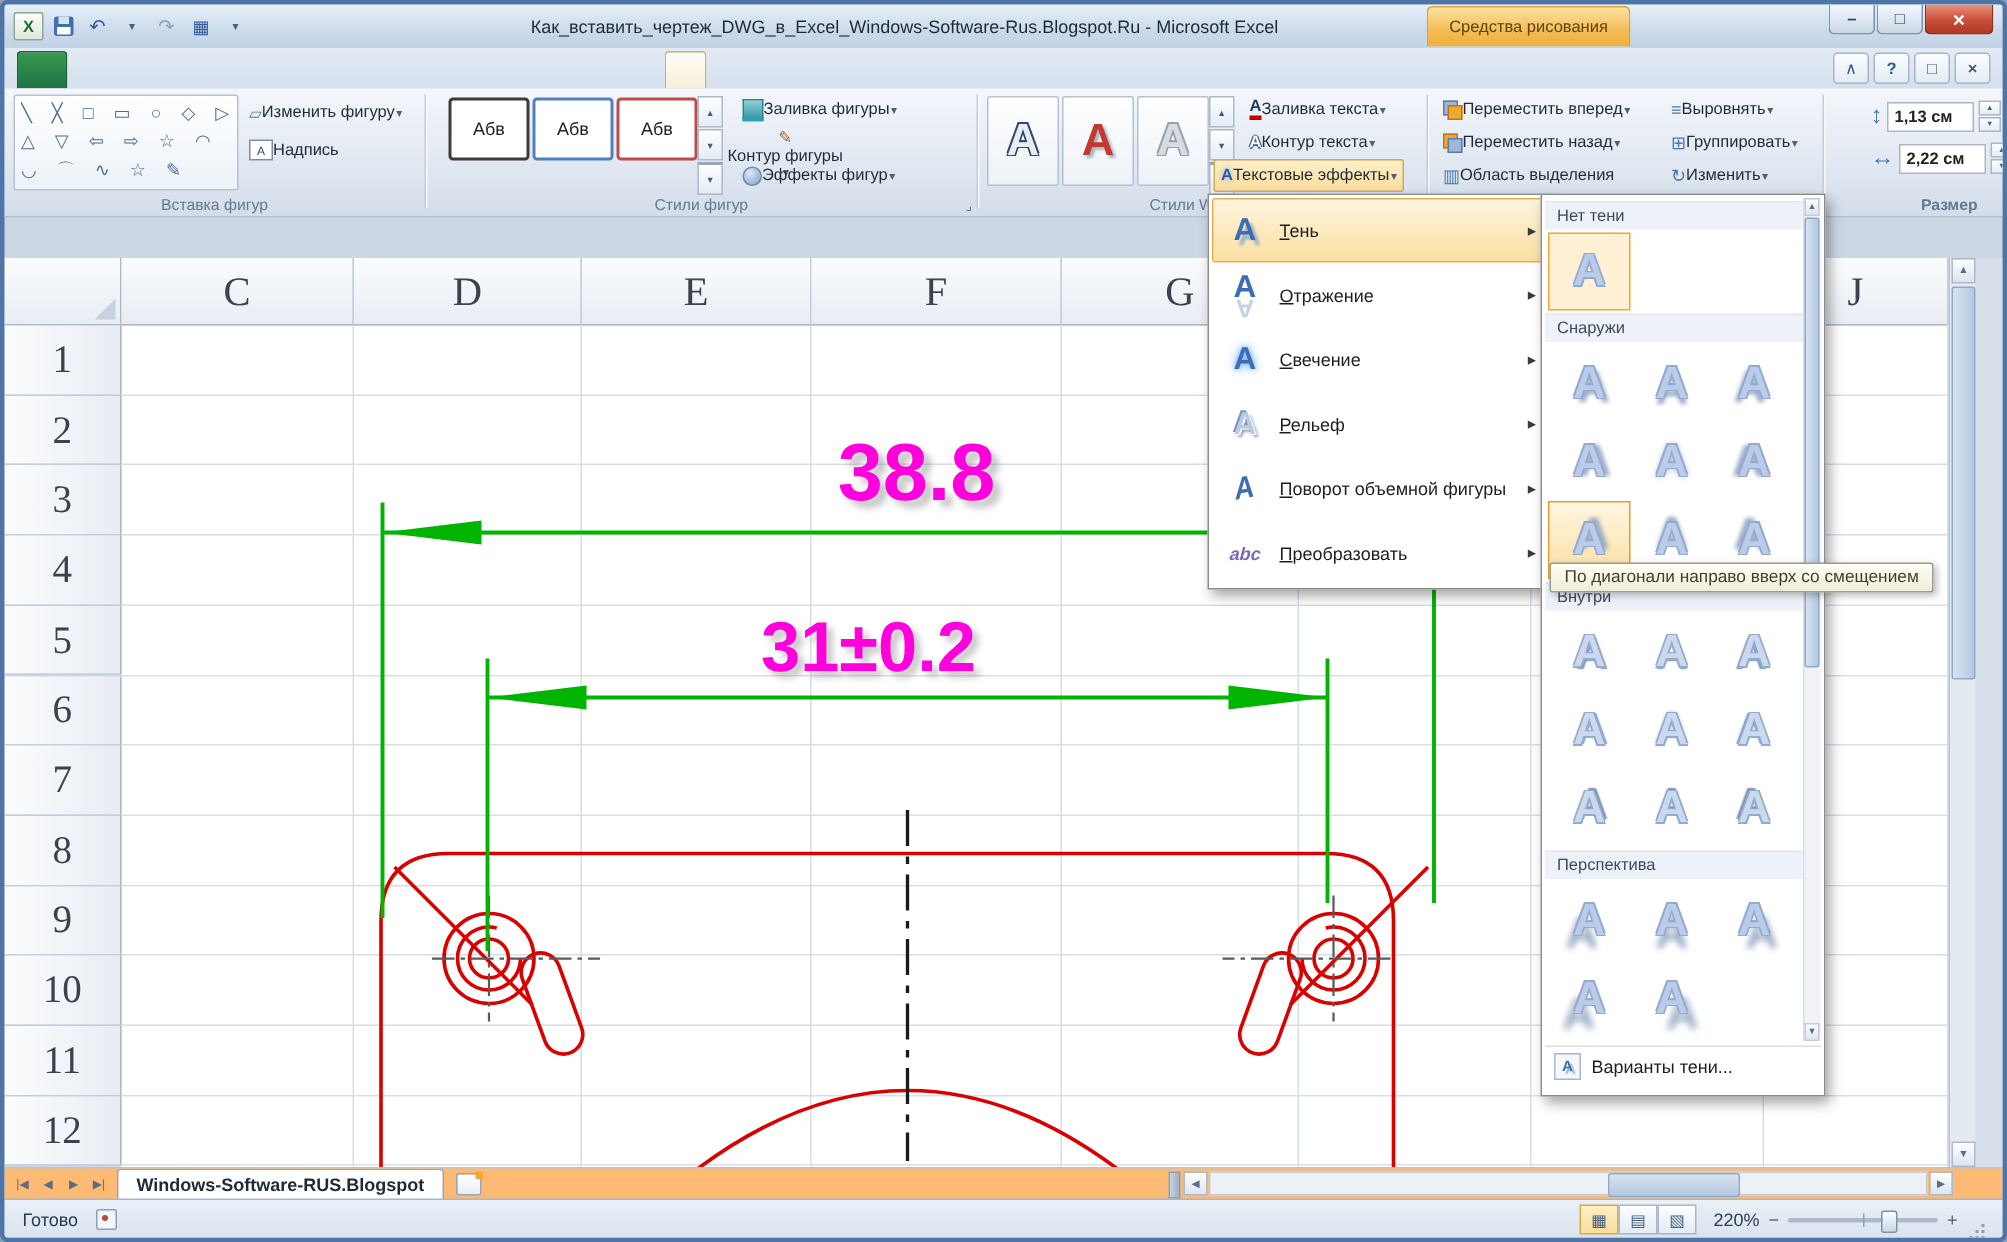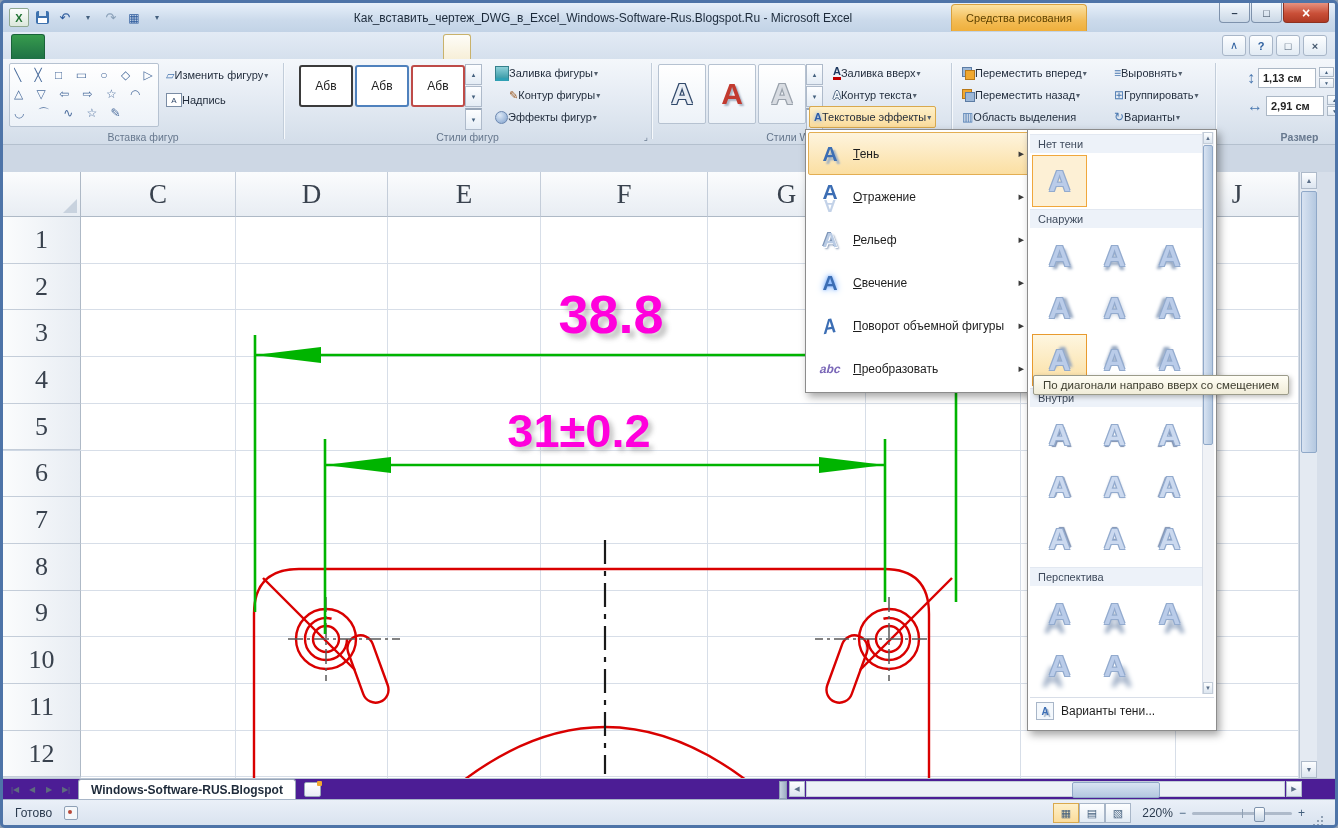--- a/index.html
+++ b/index.html
@@ -164,21 +164,21 @@
            border-left:1px solid #B9C4D2;box-sizing:border-box;}
   .vs-up,.vs-down{position:absolute;left:1px;width:16px;height:17px;background:linear-gradient(#FDFEFF,#DCE5F0);
            border:1px solid #AEBACA;box-sizing:border-box;display:flex;align-items:center;justify-content:center;
            font-size:7px;color:#5A6E88;}
   .vs-up{top:0;} .vs-up::before{content:"▲";}
   .vs-down{bottom:0;} .vs-down::before{content:"▼";}
   .vs-thumb{position:absolute;left:1px;top:19px;width:16px;height:262px;border:1px solid #8FA8C8;border-radius:2px;
             background:linear-gradient(90deg,#D8E3F2,#B4C8E0);box-sizing:border-box;}
   .rstrip{position:absolute;left:1314px;top:0;width:18px;height:606px;background:#D7DFEA;}
   
-  .tabbar{position:absolute;top:775px;left:0;right:0;height:21px;background:#4c1d95;border-top:1px solid #B9C4D2;
+  .tabbar{position:absolute;top:775px;left:0;right:0;height:21px;background:#fdba74;border-top:1px solid #B9C4D2;
           display:flex;align-items:center;}
   .navs{display:flex;gap:1px;padding:0 4px;}
   .navbtn{width:16px;height:16px;display:flex;align-items:center;justify-content:center;font-size:8px;color:#5E6C7E;}
   .nav-first::before{content:"|◀";} .nav-prev::before{content:"◀";}
   .nav-next::before{content:"▶";} .nav-last::before{content:"▶|";}
   .sheettab{height:20px;background:#FFF;border:1px solid #98A6B8;border-bottom:none;border-radius:3px 3px 0 0;
             display:flex;align-items:center;padding:0 12px;font-size:12px;font-weight:bold;color:#1E2A3A;}
   .newsheet{width:15px;height:13px;margin-left:8px;background:linear-gradient(#FFF,#E8EEF5);border:1px solid #98A6B8;
             border-radius:2px;position:relative;}
   .newsheet::after{content:"";position:absolute;right:-2px;top:-2px;width:5px;height:5px;background:#F0A830;border-radius:1px;}
@@ -360,21 +360,21 @@
         <div class="absample">Абв</div>
       <div class="strip" style="left:181px;top:5px;">
         <span class="stripbtn up"></span>
         <span class="stripbtn dn"></span>
         <span class="stripbtn more"></span>
       </div>
       <div class="rbtn" style="left:206px;top:3px;">
         <span class="i-fill"></span>
         <span>Заливка фигуры</span>
       </div>
-      <div class="rbtn" style="left:220px;top:25px;">
+      <div class="rbtn" style="left:196px;top:25px;flex-direction:column;">
         <span class="i-outline"></span>
         <span>Контур фигуры</span>
       </div>
       <div class="rbtn" style="left:206px;top:47px;">
         <span class="i-effects"></span>
         <span>Эффекты фигур</span>
       </div>
       <div class="glabel">Стили фигур</div>
       <div class="launcher"></div>
     </div>
@@ -384,21 +384,21 @@
       <div class="wabox">A</div>
         <div class="wabox">A</div>
         <div class="wabox">A</div>
       <div class="strip" style="left:154px;top:5px;">
         <span class="stripbtn up"></span>
         <span class="stripbtn dn"></span>
         <span class="stripbtn more"></span>
       </div>
       <div class="rbtn" style="left:176px;top:3px;">
         <span class="i-tfill"></span>
-        <span>Заливка вверх</span>
+        <span>Заливка текста</span>
       </div>
       <div class="rbtn" style="left:176px;top:25px;">
         <span class="i-toutline"></span>
         <span>Контур текста</span>
       </div>
       <div class="rbtn hl" style="left:157px;top:47px;">
         <span class="i-teffects"></span>
         <span>Текстовые эффекты</span>
       </div>
       <div class="glabel">Стили WordArt</div>
@@ -422,37 +422,37 @@
       <div class="rbtn" style="left:156px;top:3px;">
         <span class="i-align"></span>
         <span>Выровнять</span>
       </div>
       <div class="rbtn" style="left:156px;top:25px;">
         <span class="i-group"></span>
         <span>Группировать</span>
       </div>
       <div class="rbtn" style="left:156px;top:47px;">
         <span class="i-rotate"></span>
-        <span>Варианты</span>
+        <span>Изменить</span>
       </div>
     </div>
     <div class="gsep" style="left:1212px;"></div>
 
     <div class="rgroup" style="left:1238px;width:117px;font-weight:bold;">
       <div class="spinrow" style="left:6px;top:8px;">
         <span class="i-height"></span>
         <span class="spinbox">1,13 см</span>
         <span class="steppers">
           <span class="step up"></span>
           <span class="step dn"></span>
         </span>
       </div>
       <div class="spinrow" style="left:6px;top:36px;">
         <span class="i-width"></span>
-        <span class="spinbox">2,91 см</span>
+        <span class="spinbox">2,22 см</span>
         <span class="steppers">
           <span class="step up"></span>
           <span class="step dn"></span>
         </span>
       </div>
       <div class="glabel">Размер</div>
       <div class="launcher"></div>
     </div>
   </div>
 
@@ -608,27 +608,27 @@
         <span class="mi-icon shadow-effect-icon"></span>
         <span class="mi-label">Тень</span>
         <span class="mi-arrow"></span>
       </div>
       <div class="menu-item">
         <span class="mi-icon reflection-effect-icon"></span>
         <span class="mi-label">Отражение</span>
         <span class="mi-arrow"></span>
       </div>
       <div class="menu-item">
+        <span class="mi-icon glow-effect-icon"></span>
+        <span class="mi-label">Свечение</span>
+        <span class="mi-arrow"></span>
+      </div>
+      <div class="menu-item">
         <span class="mi-icon bevel-effect-icon"></span>
         <span class="mi-label">Рельеф</span>
-        <span class="mi-arrow"></span>
-      </div>
-      <div class="menu-item">
-        <span class="mi-icon glow-effect-icon"></span>
-        <span class="mi-label">Свечение</span>
         <span class="mi-arrow"></span>
       </div>
       <div class="menu-item">
         <span class="mi-icon rotate3d-effect-icon"></span>
         <span class="mi-label">Поворот объемной фигуры</span>
         <span class="mi-arrow"></span>
       </div>
       <div class="menu-item">
         <span class="mi-icon transform-effect-icon"></span>
         <span class="mi-label">Преобразовать</span>

